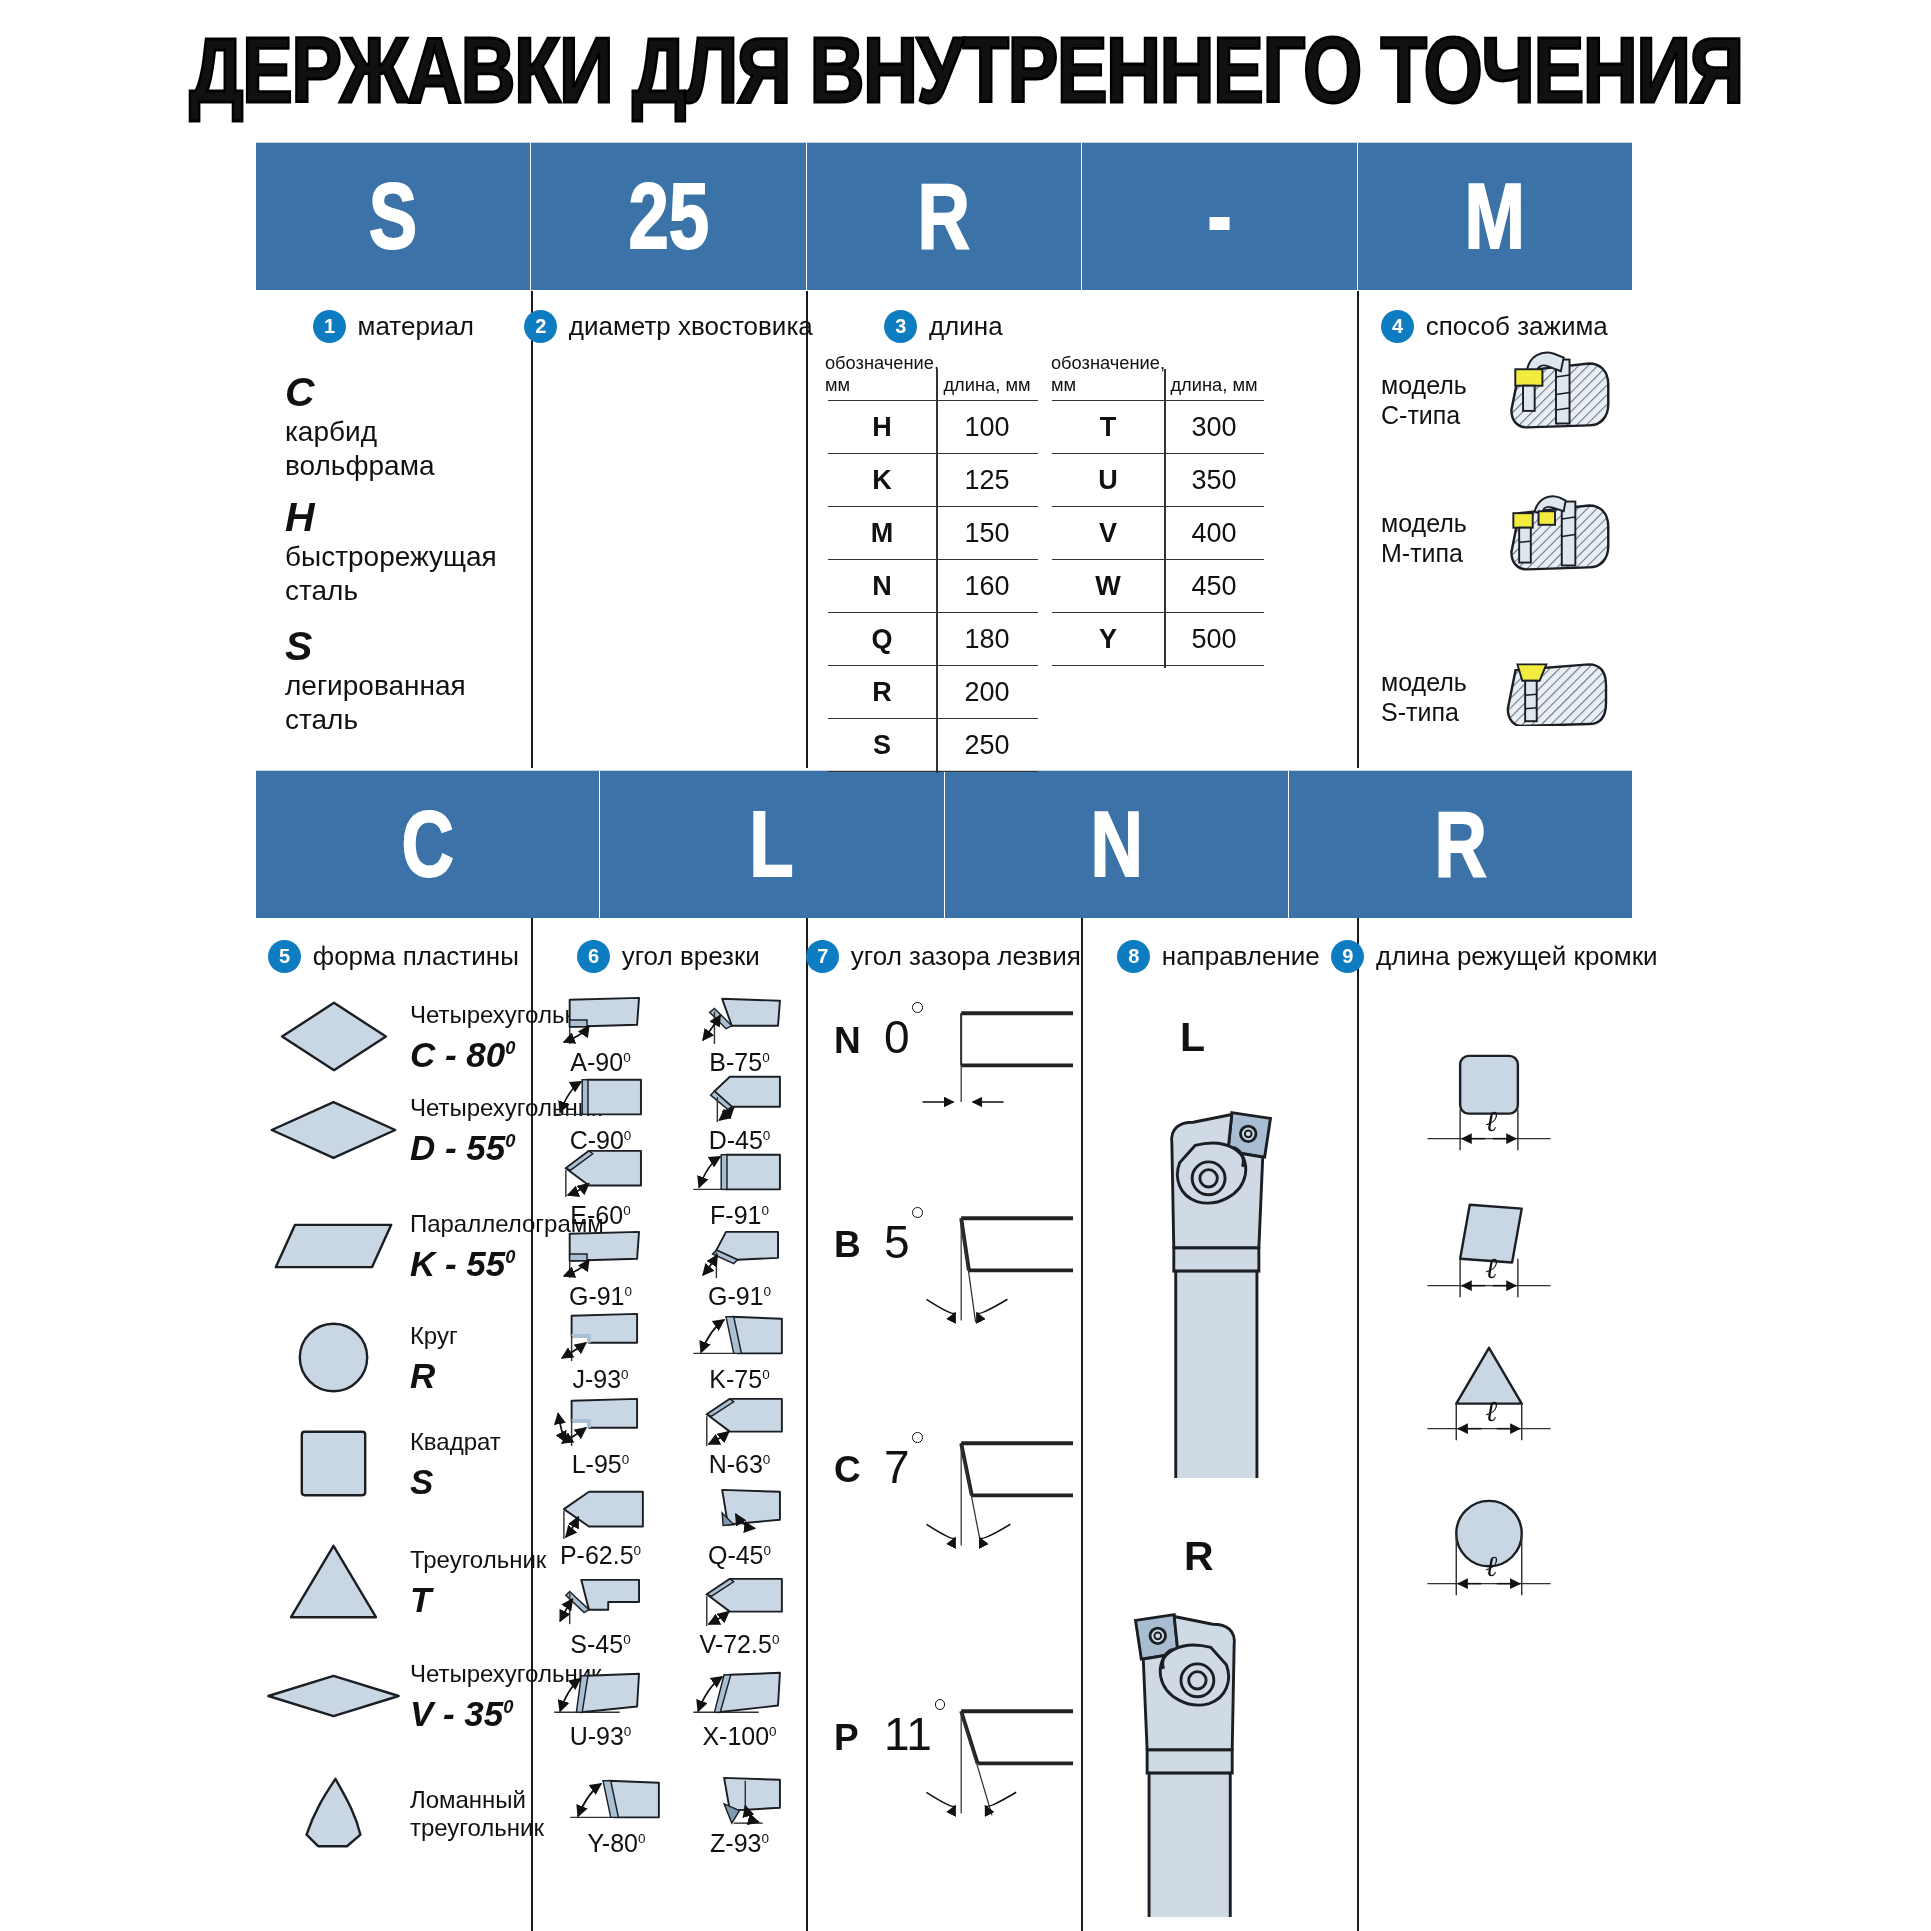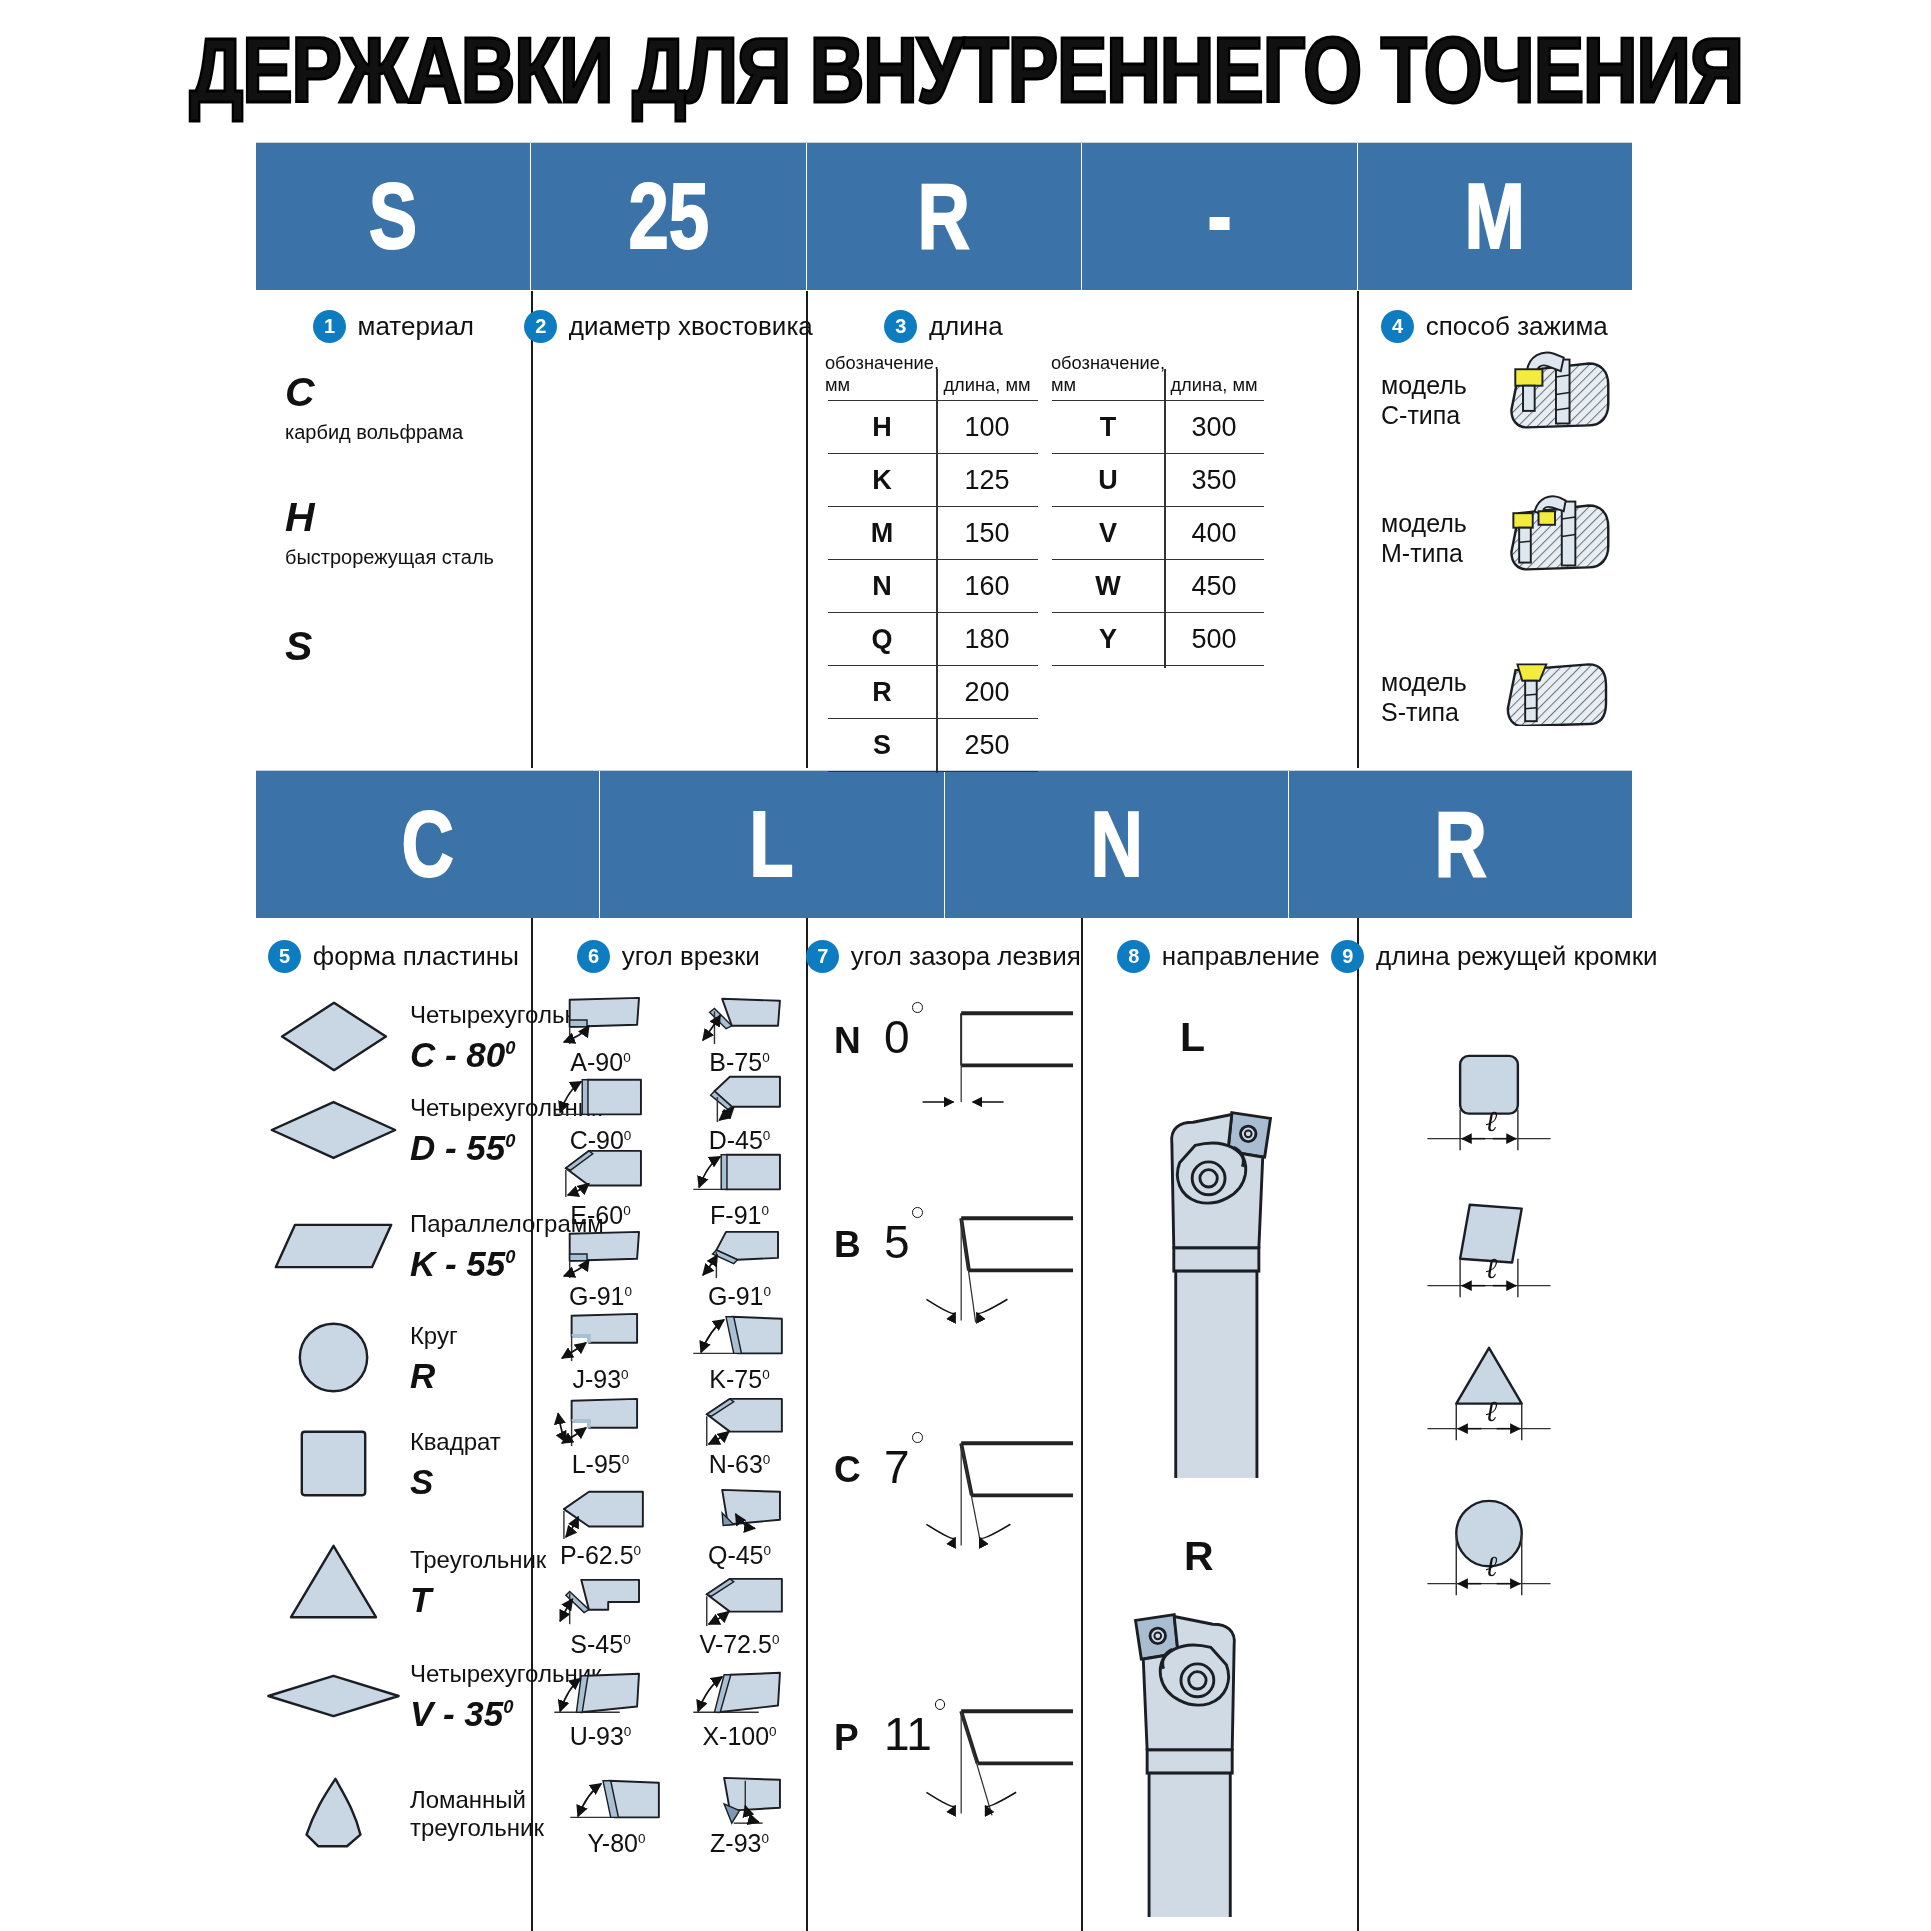--- a/index.html
+++ b/index.html
@@ -21,21 +21,21 @@
   
   .vline{position:absolute;width:1.9px;background:#1a1a1a;}
   
   .badge-row{position:absolute;height:39px;display:flex;align-items:center;justify-content:center;gap:11.6px;}
   .badge{width:33px;height:33px;border-radius:50%;background:var(--badge);color:#fff;
          font-size:20px;font-weight:700;display:flex;align-items:center;justify-content:center;flex:0 0 auto;}
   .badge-label{font-size:26px;white-space:nowrap;}
   
   .mat{position:absolute;left:285px;width:227px;}
   .mat-letter{font-size:41px;font-weight:700;font-style:italic;line-height:1.1;}
-  .mat-desc{font-size:20px;line-height:34px;}
+  .mat-desc{font-size:28px;line-height:34px;}
   
   .ltable{position:absolute;font-size:27px;}
   .ltable .hrow{display:flex;height:31px;border-bottom:1.9px solid #333;}
   .ltable .hcell{font-size:18.3px;display:flex;align-items:flex-end;justify-content:center;padding-bottom:3.9px;}
   .ltable .drow{display:flex;height:52px;border-bottom:1.9px solid #333;}
   .ltable .drow:last-child{border-bottom:none;}
   .ltable .dcell{display:flex;align-items:center;justify-content:center;}
   .ltable .c1{font-weight:700;}
   
   .model-label{position:absolute;left:1381px;width:116px;font-size:25px;line-height:30px;}
@@ -164,20 +164,21 @@
     <div class="mat" style="top:370px">
       <div class="mat-letter">C</div>
       <div class="mat-desc">карбид вольфрама</div>
     </div>
     <div class="mat" style="top:495px">
       <div class="mat-letter">H</div>
       <div class="mat-desc">быстрорежущая сталь</div>
     </div>
     <div class="mat" style="top:624px">
       <div class="mat-letter">S</div>
+      <div class="mat-desc">легированная сталь</div>
     </div>
     </div>
   <div id="s3-tables">
   <div class="ltable" style="left:828px;top:369px;width:210px">
     <div class="hrow">
       <div class="hcell" style="width:108px">обозначение, мм</div>
       <div class="hcell" style="width:102px">длина, мм</div>
     </div>
     <div class="drow">
       <div class="dcell c1" style="width:108px">H</div>

